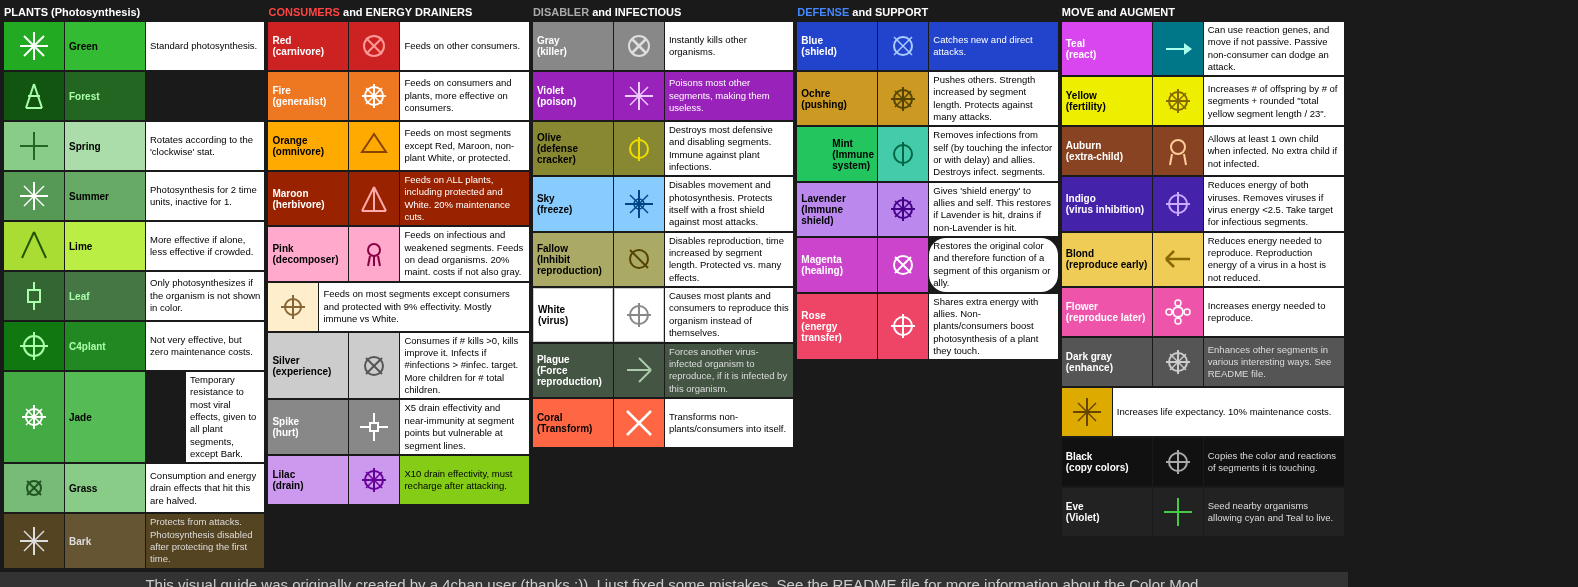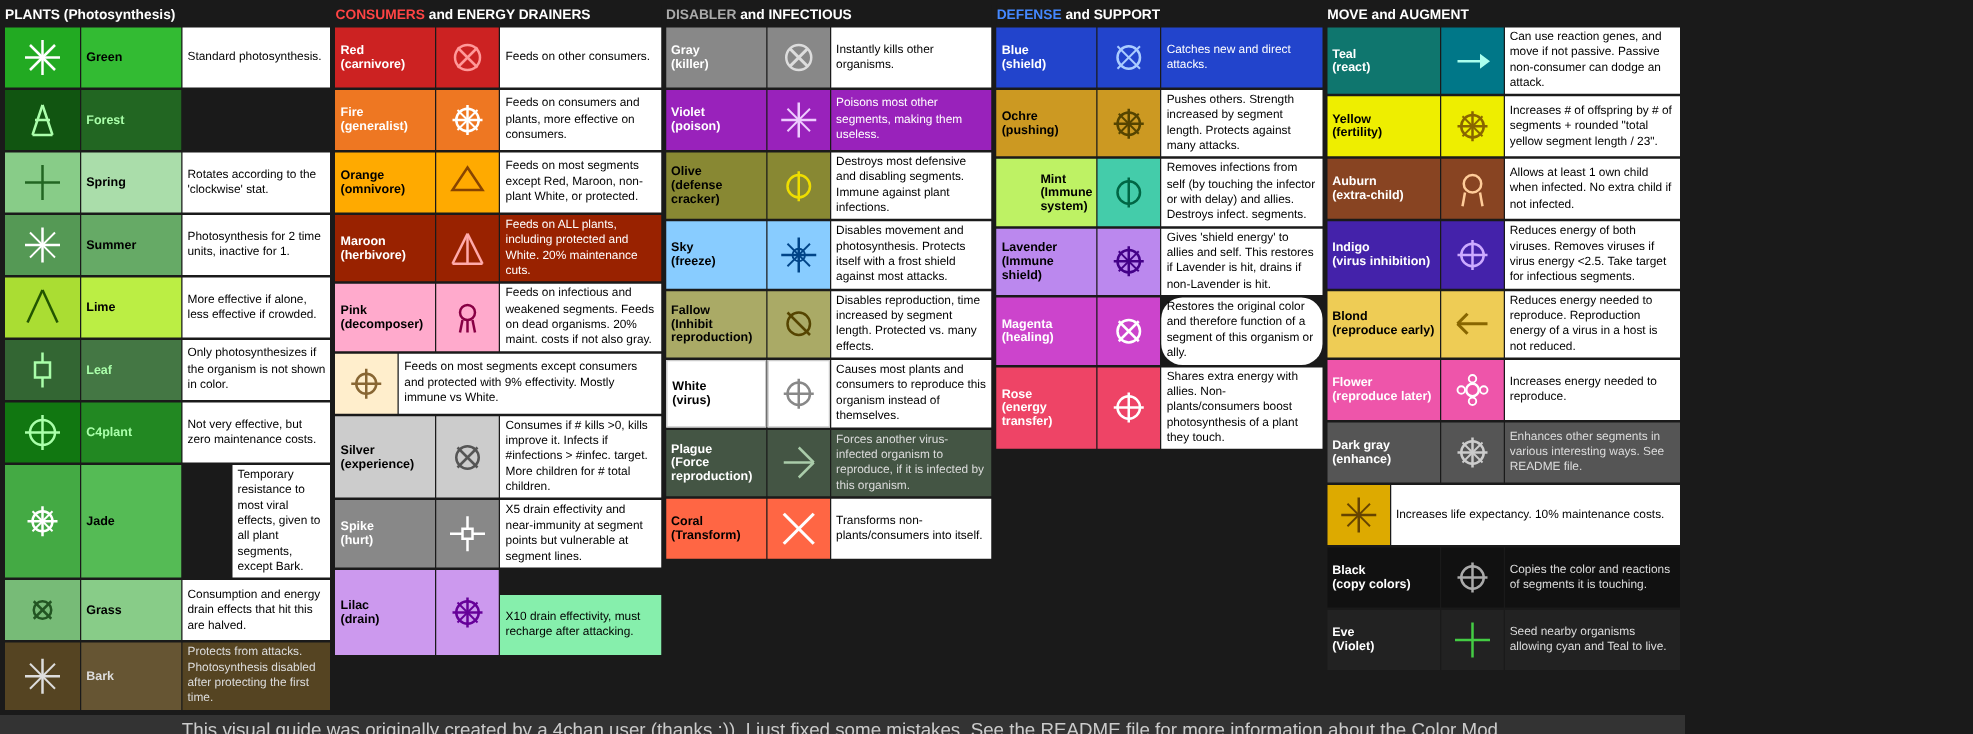--- a/index.html
+++ b/index.html
@@ -326,21 +326,21 @@
         <div class="name-box" style="background:#cc99ee;">Lilac<br>(drain)</div>
         <div class="icon-box" style="background:#cc99ee;">
           <svg class="svg-icon" viewBox="0 0 32 32">
               <circle cx="16" cy="16" r="9" stroke="#660099" stroke-width="2" fill="none"></circle>
               <line x1="16" y1="4" x2="16" y2="28" stroke="#660099" stroke-width="2"></line>
               <line x1="4" y1="16" x2="28" y2="16" stroke="#660099" stroke-width="2"></line>
               <line x1="8" y1="8" x2="24" y2="24" stroke="#660099" stroke-width="1.5"></line>
               <line x1="24" y1="8" x2="8" y2="24" stroke="#660099" stroke-width="1.5"></line>
             </svg>
         </div>
-        <div class="desc-box" style="background:#86efac;margin-top:20px;">X10 drain effectivity, must recharge after attacking.</div>
+        <div class="desc-box" style="background:#84cc16;">X10 drain effectivity, must recharge after attacking.</div>
       </div>
     </div>
 
     <div class="column" style="width:310px;">
       <div class="section-header">
         <span style="color:#aaaaaa;">DISABLER</span><span style="color:#fff;"> and INFECTIOUS</span>
       </div>
 
       <div class="cell-row">
         <div class="name-box" style="background:#888888; color:#fff;">Gray<br>(killer)</div>
@@ -464,21 +464,21 @@
               <line x1="16" y1="4" x2="16" y2="28" stroke="#554400" stroke-width="2"></line>
               <line x1="4" y1="16" x2="28" y2="16" stroke="#554400" stroke-width="2"></line>
               <line x1="8" y1="8" x2="24" y2="24" stroke="#554400" stroke-width="1.5"></line>
               <line x1="24" y1="8" x2="8" y2="24" stroke="#554400" stroke-width="1.5"></line>
             </svg>
         </div>
         <div class="desc-box" style="background:#fff;">Pushes others. Strength increased by segment length. Protects against many attacks.</div>
       </div>
 
       <div class="cell-row">
-        <div class="name-box" style="background:#bef264;padding-left:35px;">Mint<br>(Immune system)</div>
+        <div class="name-box" style="background:#22c55e;padding-left:35px;">Mint<br>(Immune system)</div>
         <div class="icon-box" style="background:#44ccaa;">
           <svg class="svg-icon" viewBox="0 0 32 32">
               <circle cx="16" cy="16" r="9" stroke="#006644" stroke-width="2" fill="none"></circle>
               <line x1="16" y1="4" x2="16" y2="28" stroke="#006644" stroke-width="2"></line>
             </svg>
         </div>
         <div class="desc-box" style="background:#fff;">Removes infections from self (by touching the infector or with delay) and allies. Destroys infect. segments.</div>
       </div>
 
       <div class="cell-row">
@@ -519,21 +519,21 @@
         <div class="desc-box" style="background:#fff;">Shares extra energy with allies. Non-plants/consumers boost photosynthesis of a plant they touch.</div>
       </div>
     </div>
 
     <div class="column" style="width:336px;">
       <div class="section-header">
         <span style="color:#fff;">MOVE</span><span style="color:#fff;"> and AUGMENT</span>
       </div>
 
       <div class="cell-row">
-        <div class="name-box" style="background:#0f766e; color:#fff; width:90px;">Teal<br>(react)</div>
+        <div class="name-box" style="background:#d946ef; color:#fff; width:90px;">Teal<br>(react)</div>
         <div class="icon-box" style="background:#007788;">
           <svg class="svg-icon" viewBox="0 0 32 32">
               <line x1="4" y1="16" x2="24" y2="16" stroke="#aaffee" stroke-width="2"></line>
               <polygon points="22,10 30,16 22,22" fill="#aaffee"></polygon>
             </svg>
         </div>
         <div class="desc-box" style="background:#fff;">Can use reaction genes, and move if not passive. Passive non-consumer can dodge an attack.</div>
       </div>
 
       <div class="cell-row">

